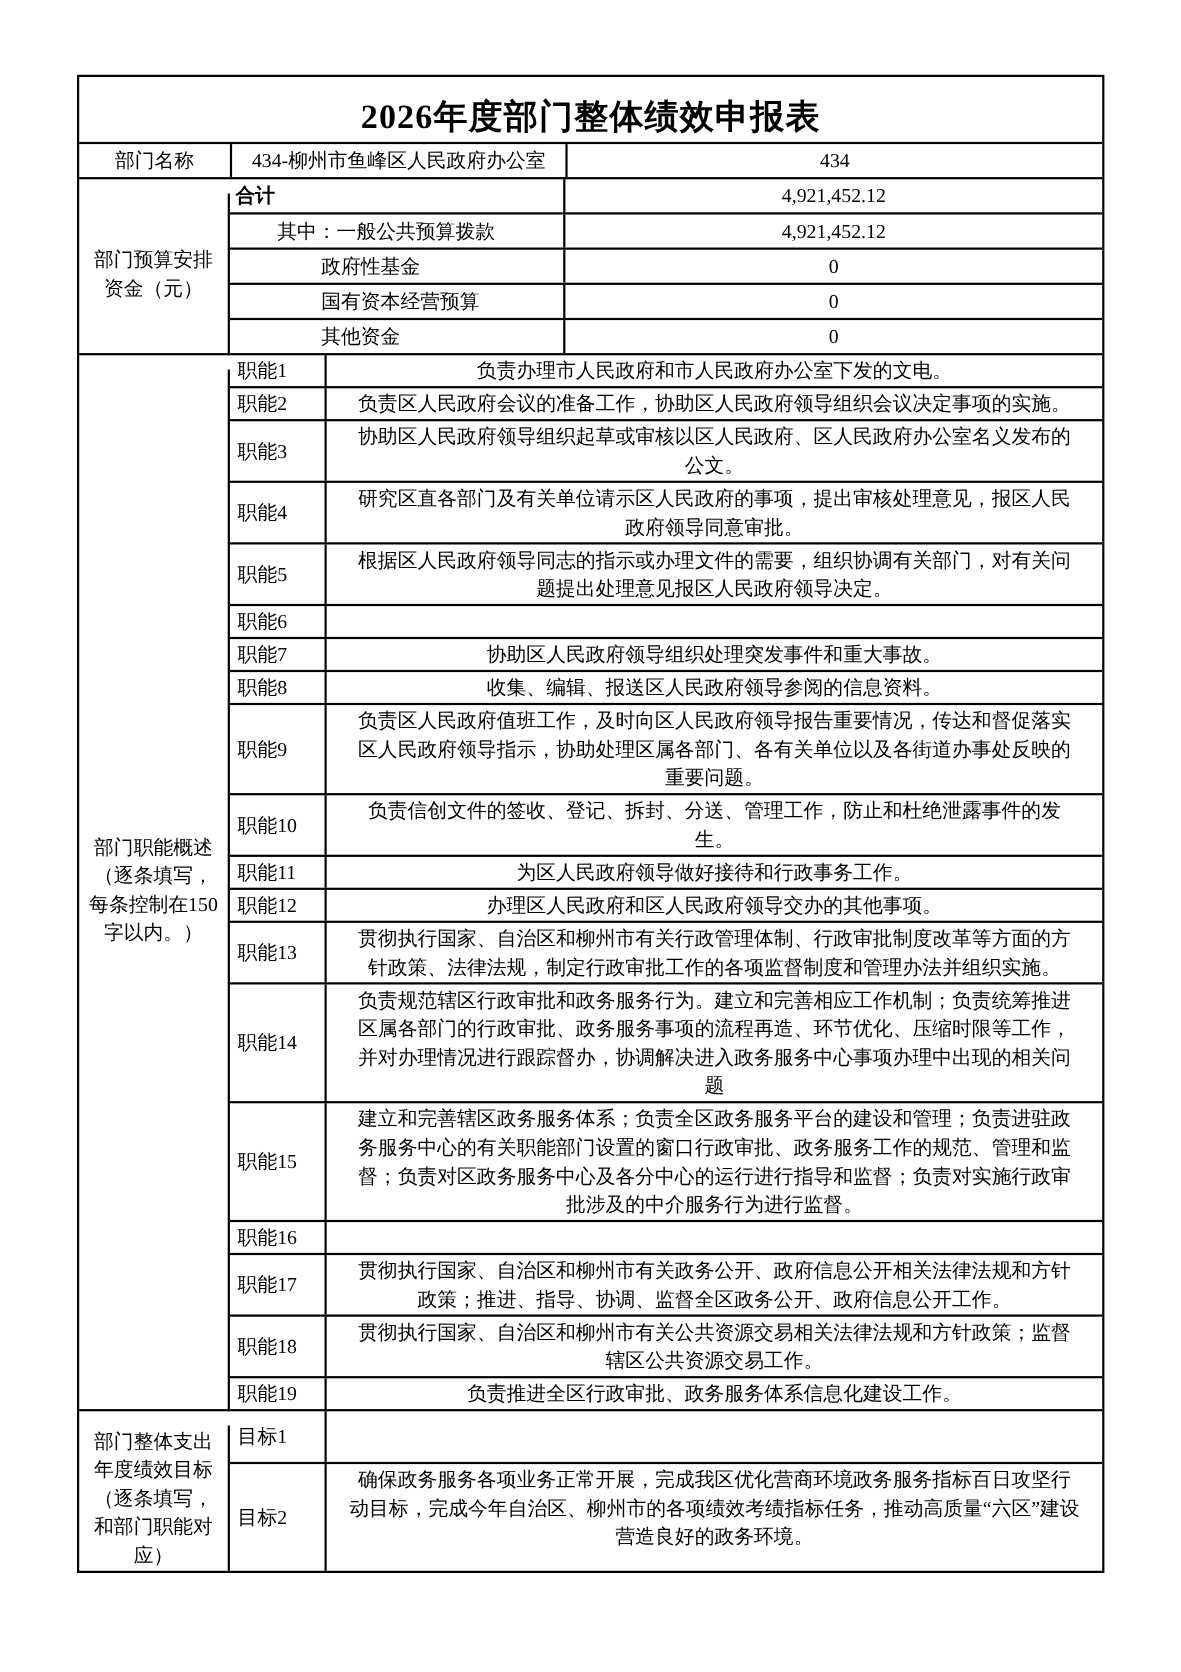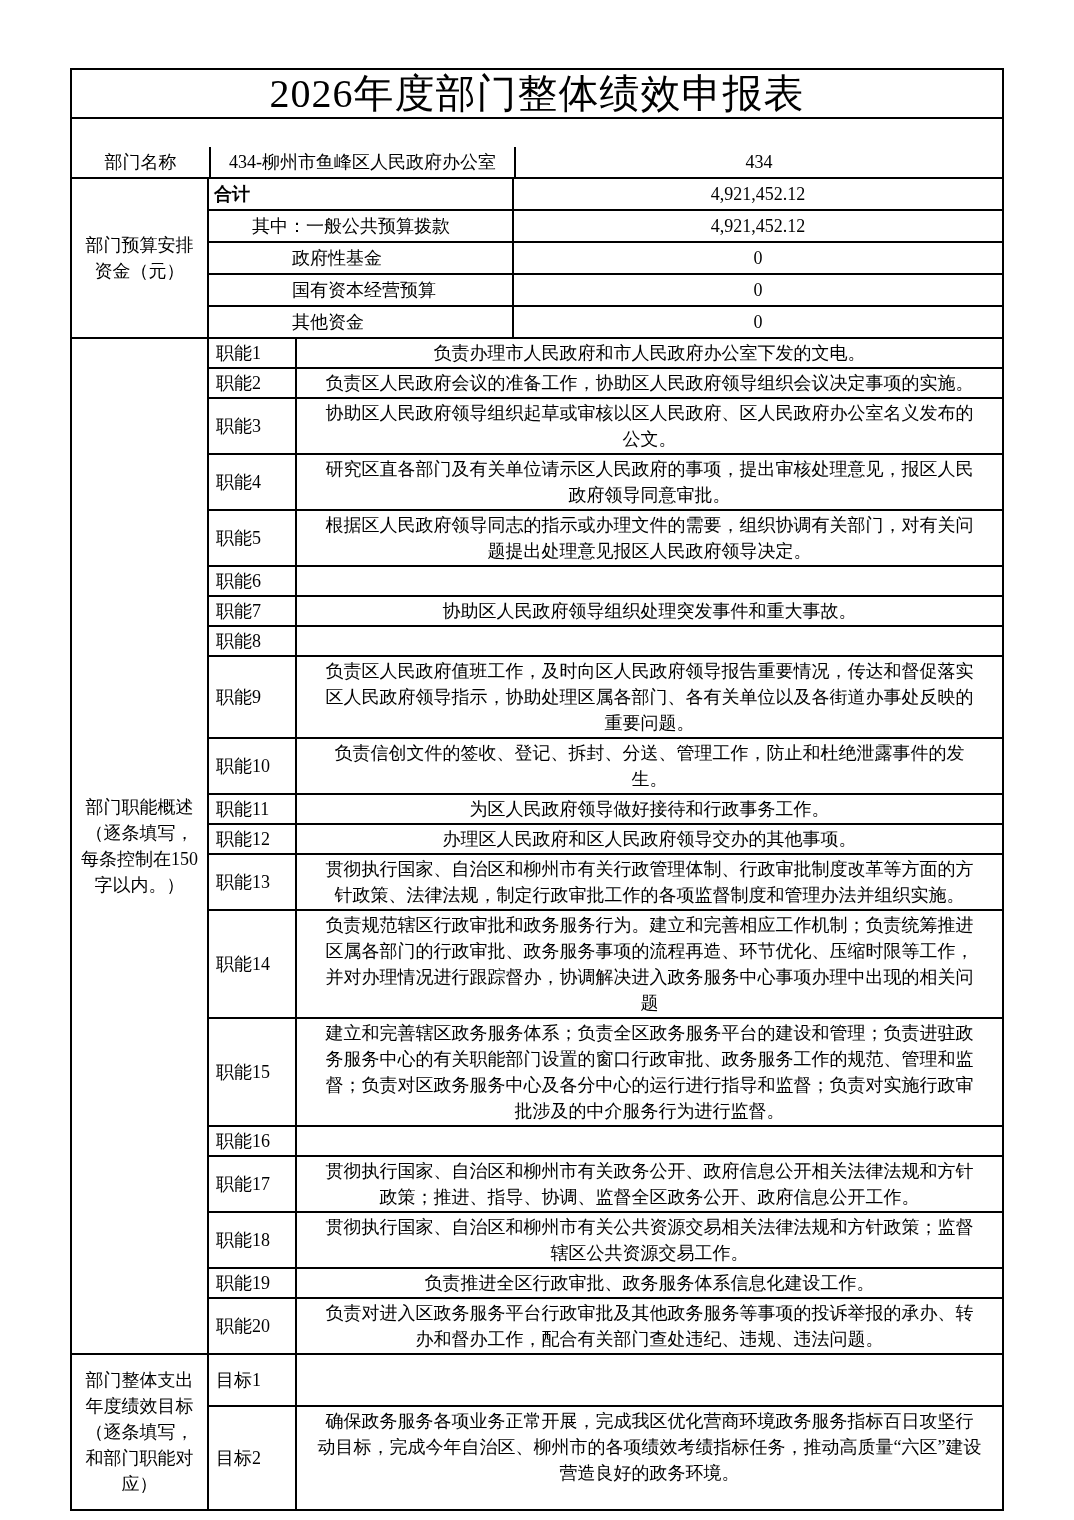--- a/index.html
+++ b/index.html
@@ -18,53 +18,54 @@
     line-height: 26px;
   }
   .tbl > * + * { border-top: 2px solid #000; }
 
   
   .title-row {
     min-height: 47px;
     display: flex;
     align-items: center;
     justify-content: center;
-    font-size: 40px;
+    font-size: 31px;
     line-height: 40px;
-    font-weight: normal;
+    font-weight: bold;
     letter-spacing: 1px;
+    margin-top: 12px;
   }
 
   
   .hdr { display: flex; align-items: stretch; }
   .hdr > div {
     min-height: 30px;
     display: flex;
     align-items: center;
     justify-content: center;
     text-align: center;
     padding: 1px 16px;
-    margin-top: 28px;
   }
   .hdr > * + * { border-left: 2px solid #000; }
   .c1 { flex: 0 0 137px; }
   .c2 { flex: 0 0 305px; }
   .c3 { flex: 0 0 252px; }
   .c4 { flex: 1 1 auto; }
 
   
   .section { display: flex; align-items: stretch; }
   .side {
     flex: 0 0 137px;
     border-right: 2px solid #000;
     display: flex;
     align-items: center;
     justify-content: center;
     text-align: center;
-    padding: 12px 7px;
+    padding: 1px 7px;
+    margin-top: 13px;
   }
   .rows { flex: 1 1 auto; display: flex; flex-direction: column; }
   .rw { display: flex; align-items: stretch; }
   .rw + .rw { border-top: 2px solid #000; }
   .rows > .rw { flex: 1 0 auto; }
 
   
   .blabel {
     flex: 0 0 305px;
     border-right: 2px solid #000;
@@ -189,20 +190,23 @@
 
           <div class="rw">
             <div class="flabel">职能7</div>
             <div class="ftext">
               <span>协助区人民政府领导组织处理突发事件和重大事故。</span>
             </div>
           </div>
 
           <div class="rw">
             <div class="flabel">职能8</div>
+            <div class="ftext">
+              <span>收集、编辑、报送区人民政府领导参阅的信息资料。</span>
+            </div>
           </div>
 
           <div class="rw">
             <div class="flabel">职能9</div>
             <div class="ftext">
               <span>负责区人民政府值班工作，及时向区人民政府领导报告重要情况，传达和督促落实区人民政府领导指示，协助处理区属各部门、各有关单位以及各街道办事处反映的重要问题。</span>
             </div>
           </div>
 
           <div class="rw">
@@ -265,26 +269,20 @@
             </div>
           </div>
 
           <div class="rw">
             <div class="flabel">职能19</div>
             <div class="ftext">
               <span>负责推进全区行政审批、政务服务体系信息化建设工作。</span>
             </div>
           </div>
 
-          <div class="rw">
-            <div class="flabel">职能20</div>
-            <div class="ftext">
-              <span>负责对进入区政务服务平台行政审批及其他政务服务等事项的投诉举报的承办、转办和督办工作，配合有关部门查处违纪、违规、违法问题。</span>
-            </div>
-          </div>
         </div>
     </div>
 
     <div class="section">
       <div class="side">部门整体支出年度绩效目标（逐条填写，和部门职能对应）</div>
       <div class="rows">
 
           <div class="rw">
             <div class="flabel">目标1</div>
           </div>

